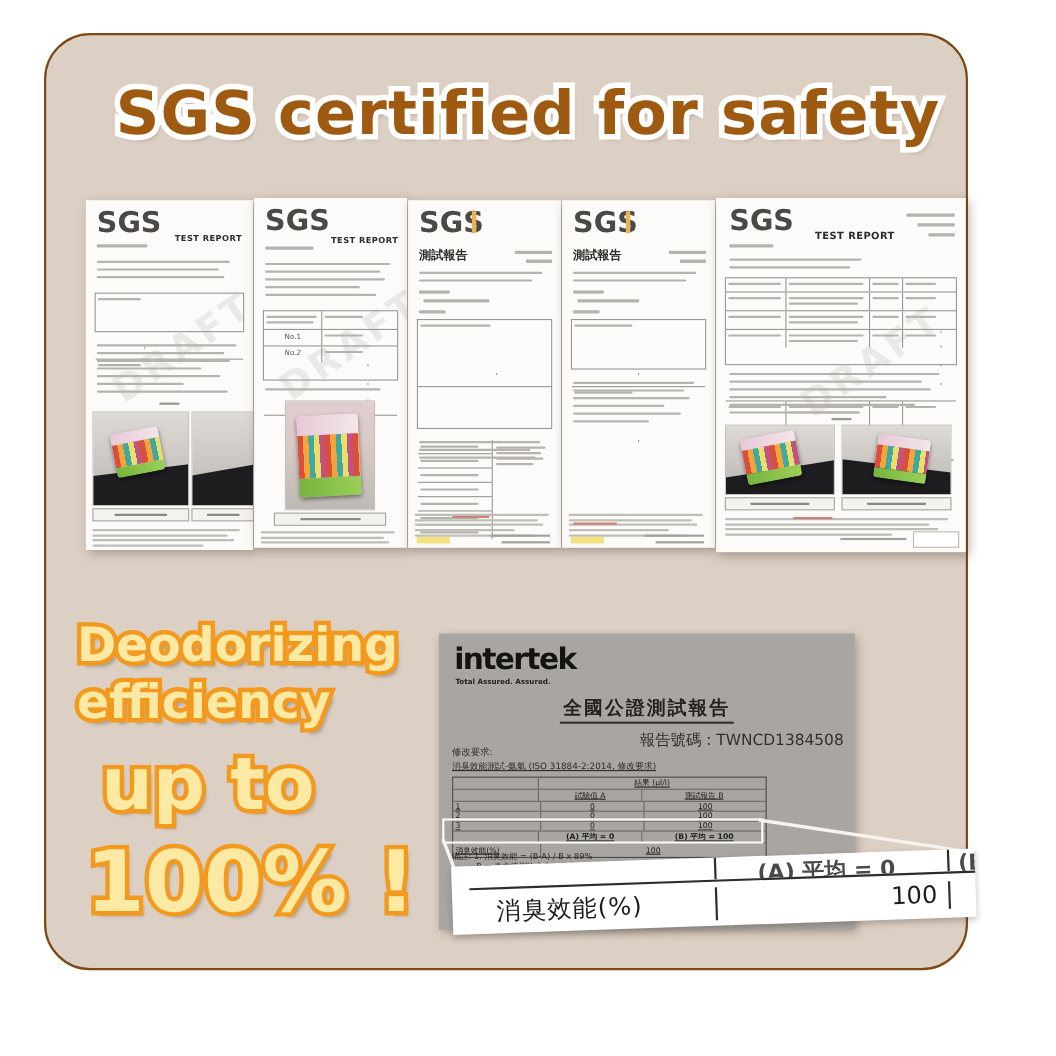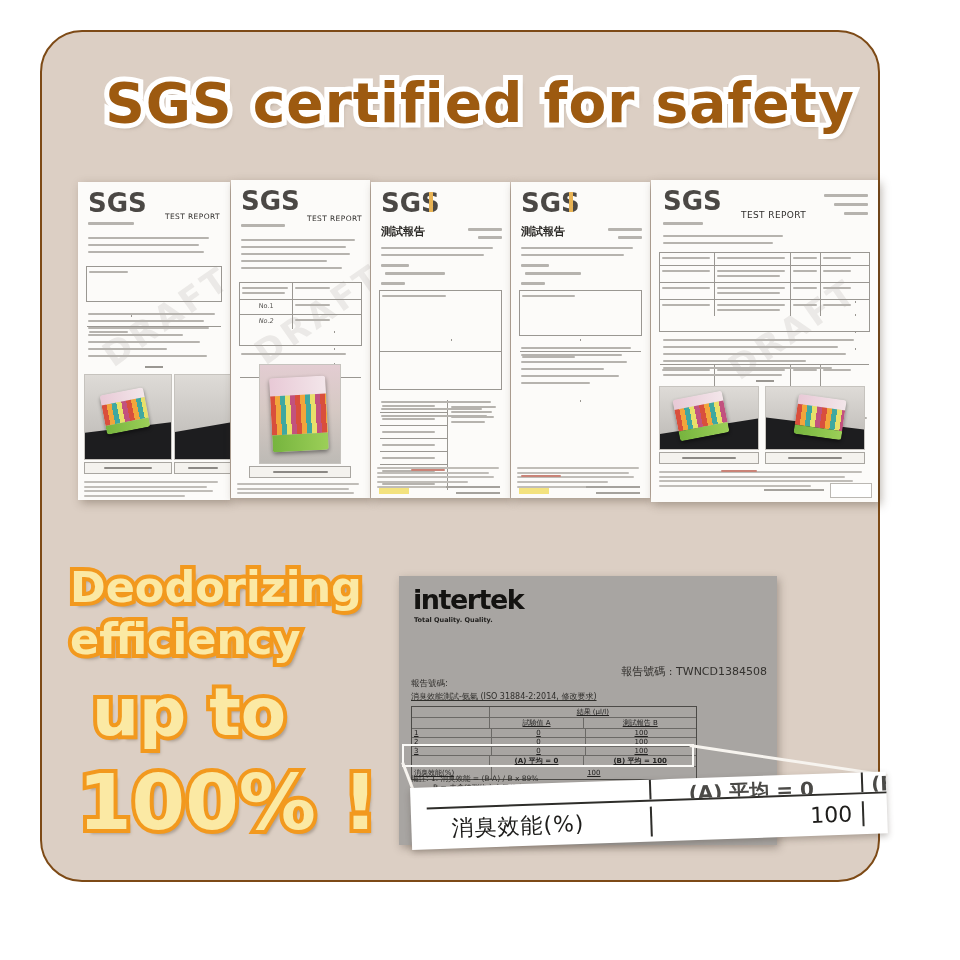--- a/index.html
+++ b/index.html
@@ -34,21 +34,21 @@
   
   .docs{position:absolute;left:78px;top:180px;width:800px;height:324px;}
   .sgsdoc{position:absolute;background:#fcfbf9;box-shadow:3px 3px 9px rgba(70,55,40,.38);
           overflow:hidden;}
   .d1{left:0;top:2px;width:152px;height:318px;z-index:1;}
   .d2{left:153px;top:0;width:139px;height:318px;z-index:2;}
   .d3{left:293px;top:2px;width:139px;height:316px;z-index:3;}
   .d4{left:433px;top:2px;width:139px;height:316px;z-index:4;}
   .d5{left:573px;top:0;width:227px;height:322px;z-index:5;}
   .sgs-logo{position:absolute;left:10px;top:6px;font-size:26px;font-weight:bold;color:#4b4845;}
-  .rpt{position:absolute;font-size:7.5px;font-weight:normal;color:#2f2d2b;letter-spacing:.4px;}
+  .rpt{position:absolute;font-size:7.5px;font-weight:bold;color:#2f2d2b;letter-spacing:.4px;}
   .zh-title{position:absolute;left:10px;font-size:11px;font-weight:bold;color:#2e2c29;}
   .accent{position:absolute;width:4px;background:#e9b455;}
   .wm{position:absolute;left:10%;top:36%;font-size:34px;font-weight:bold;
       color:rgba(150,145,138,.16);transform:rotate(-35deg);letter-spacing:4px;}
   .b{height:2.5px;background:#b6b3ae;margin:4.5px 0;border-radius:1px;}
   .mb{position:absolute;height:2.5px;background:#b6b3ae;border-radius:1px;}
   .lines{position:absolute;}
   .fine .b{height:2px;margin:2.8px 0;background:#c0bdb8;}
   .redseg{position:absolute;height:2px;background:#c98377;border-radius:1px;}
   .yhl{position:absolute;height:6px;background:#f3e27e;}
@@ -88,21 +88,21 @@
 
   
   .itk{position:absolute;left:399px;top:576px;width:378px;height:269px;background:#a8a5a2;
        box-shadow:2px 3px 8px rgba(60,50,40,.35);}
   .itk-logo{position:absolute;left:14px;top:8px;font-size:27px;font-weight:bold;
             letter-spacing:-1.5px;color:#141311;}
   .itk-tag{position:absolute;left:15px;top:40px;font-size:6.5px;font-weight:bold;color:#232220;}
   .itk-title{position:absolute;left:0;right:0;top:56px;text-align:center;}
   .itk-title span{font-size:17px;font-weight:bold;color:#242321;border-bottom:2px solid #35332f;
                   padding:0 3px 2px;letter-spacing:2px;}
-  .itk-repno{position:absolute;right:10px;top:88px;font-size:11px;color:#33312e;}
+  .itk-repno{position:absolute;right:10px;top:88px;font-size:14px;color:#33312e;}
   .itk-label{position:absolute;left:12px;top:102px;font-size:8.5px;color:#33312e;}
   .itk-method{position:absolute;left:12px;top:115px;font-size:8px;color:#2f2e2b;
               text-decoration:underline;}
   .itab{position:absolute;left:12px;top:130px;width:284px;border:1px solid #4c4a47;
         font-size:7px;color:#222120;}
   .ir{display:flex;border-top:1px solid #6b6966;align-items:flex-end;text-decoration:underline;}
   .ir:first-child{border-top:none;}
   .ic{border-left:1px solid #6b6966;height:100%;display:flex;align-items:center;
       justify-content:center;overflow:hidden;}
   .ic:first-child{border-left:none;}
@@ -568,26 +568,27 @@
     <span class="stroke">up to</span>
     <span class="fill">up to</span>
   </div>
   <div class="ol promo p4">
     <span class="stroke">100% !</span>
     <span class="fill">100% !</span>
   </div>
 
   <div class="itk">
     <div class="itk-logo">intertek</div>
-    <div class="itk-tag">Total Quality. Quality.</div>
+    <div class="itk-tag">Total Assured. Assured.</div>
+    <div class="itk-title"><span>全國公證測試報告</span></div>
     <div class="itk-repno">
       <span>報告號碼</span>
       <span>:  TWNCD1384508</span>
     </div>
-    <div class="itk-label">報告號碼:</div>
+    <div class="itk-label">修改要求:</div>
     <div class="itk-method">消臭效能測試-氨氣 (ISO 31884-2:2014, 修改要求)</div>
 
     <div class="itab">
       <div class="ir" style="height:10px;">
         <div class="ic" style="width:27%;"></div>
         <div class="ic grow">結果 (μl/l)</div>
       </div>
       <div class="ir" style="height:10px;">
         <div class="ic" style="width:27%;"></div>
         <div class="ic" style="width:33%;">試驗值 A</div>

